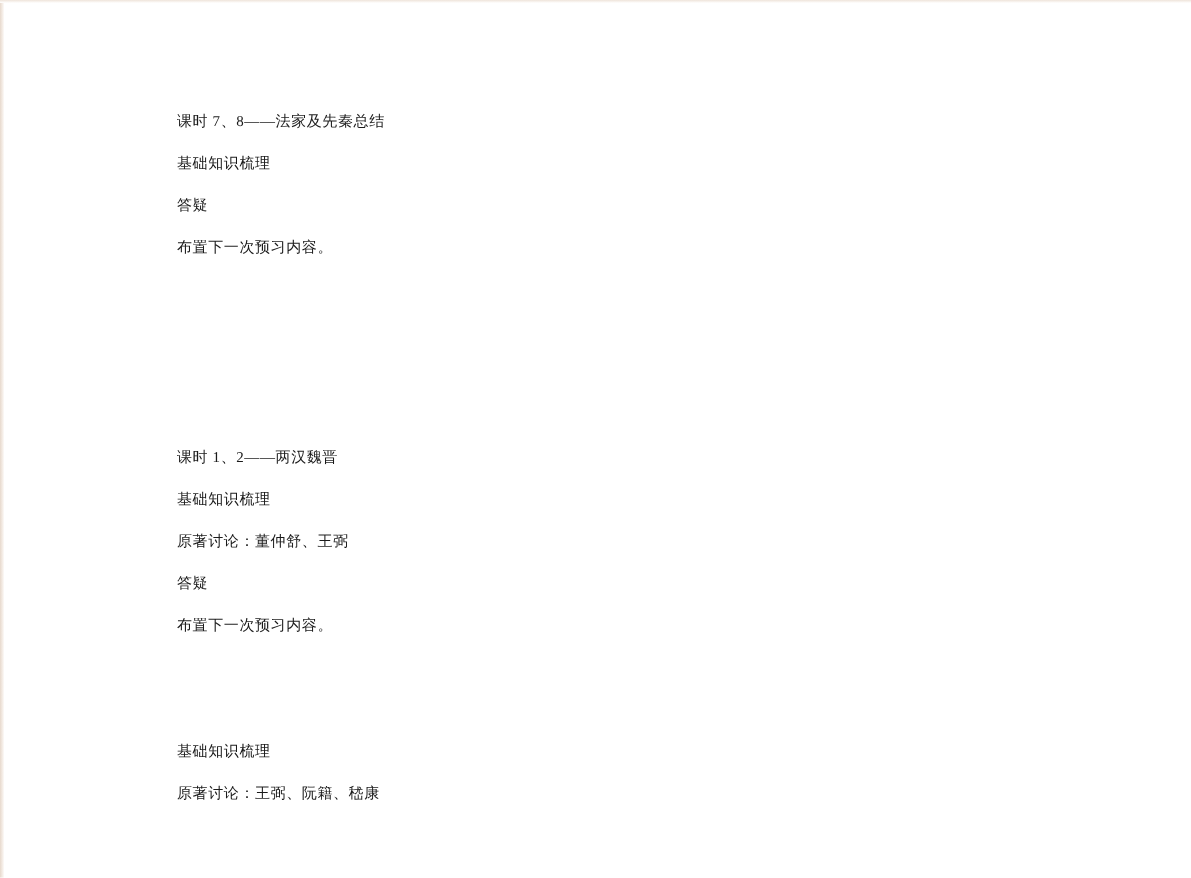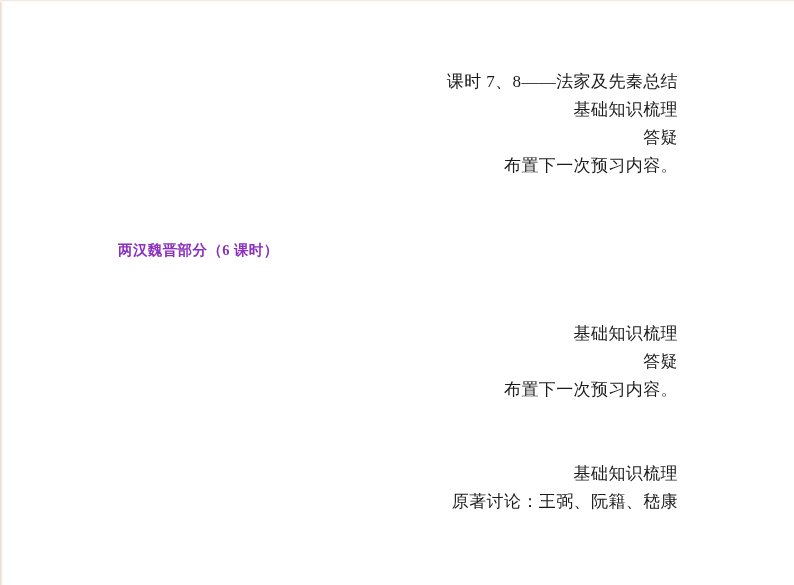--- a/index.html
+++ b/index.html
@@ -40,26 +40,25 @@
     height: 2px;
     background: linear-gradient(to bottom, #efe4da 0%, #ffffff 100%);
   }
   .content {
     position: absolute;
     left: 118px;
     top: 68px;
     width: 560px;
   }
   .line {
-    font-size: 17px;
+    font-size: 10px;
     line-height: 28px;
     color: #1a1a1a;
     white-space: pre;
     letter-spacing: 0.4px;
-    text-align: right;
   }
   .heading {
     font-size: 14.5px;
     line-height: 28px;
     font-weight: bold;
     color: #8b2fbf;
     white-space: pre;
     letter-spacing: 0.4px;
   }
   .block {
@@ -83,26 +82,27 @@
 
     <div class="block">
       <div class="line">课时 7、8——法家及先秦总结</div>
       <div class="line">基础知识梳理</div>
       <div class="line">答疑</div>
       <div class="line">布置下一次预习内容。</div>
     </div>
 
     <div class="gap-lg"></div>
 
-    <div class="heading">两汉魏晋部分（6 课时）</div>
 
     <div class="gap-md"></div>
 
     <div class="block">
+      <div class="line">课时 1、2——两汉魏晋</div>
       <div class="line">基础知识梳理</div>
+      <div class="line">原著讨论：董仲舒、王弼</div>
       <div class="line">答疑</div>
       <div class="line">布置下一次预习内容。</div>
     </div>
 
     <div class="gap-md"></div>
 
     <div class="block">
       <div class="line">基础知识梳理</div>
       <div class="line">原著讨论：王弼、阮籍、嵇康</div>
 

